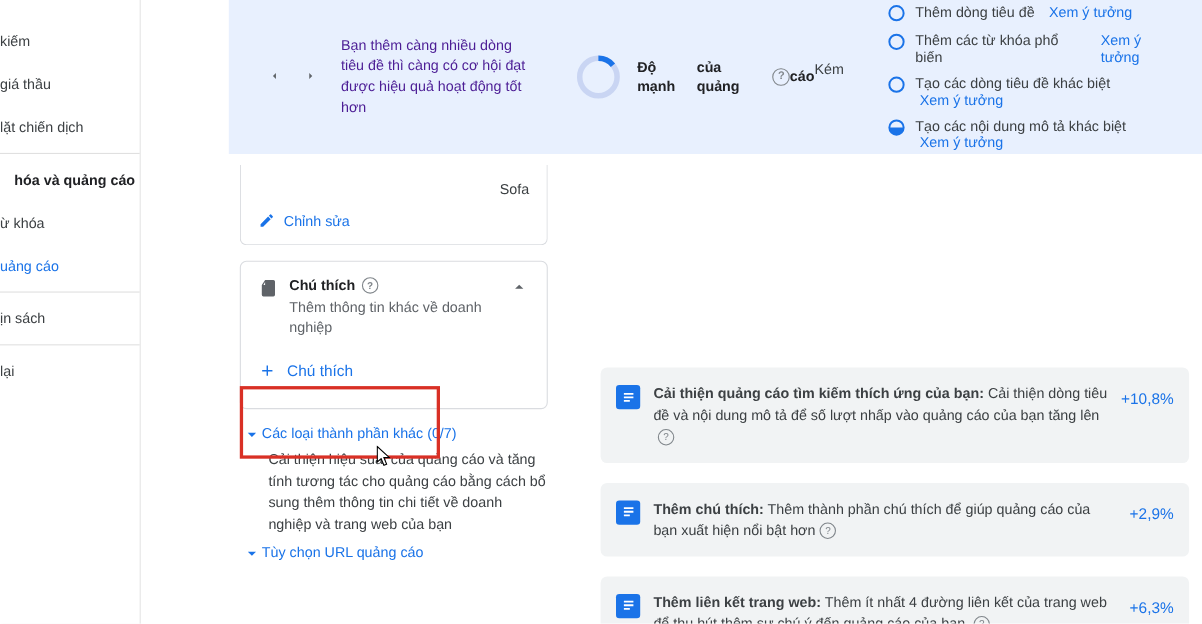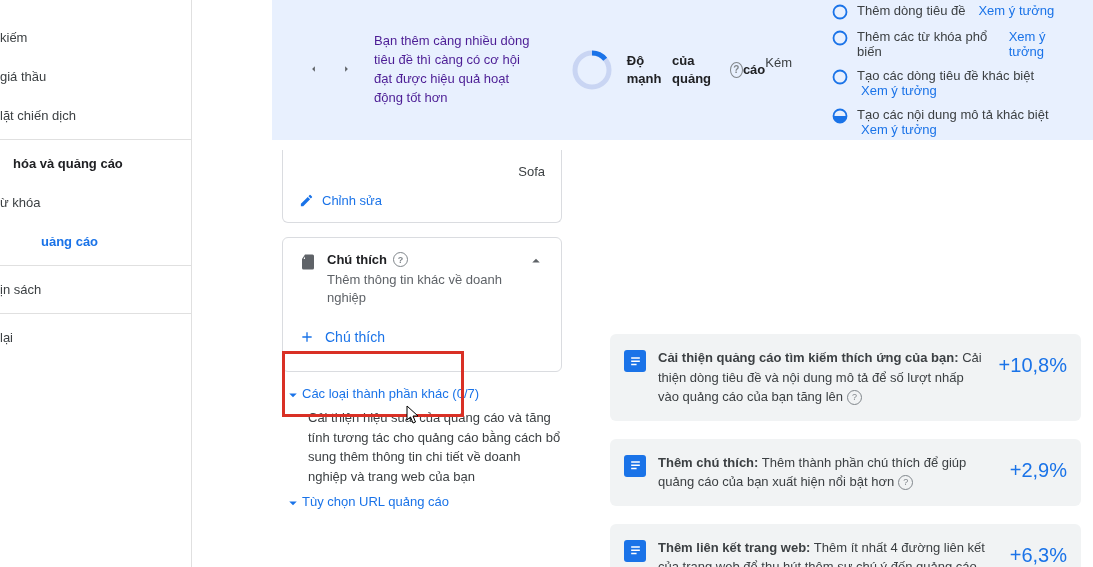--- a/index.html
+++ b/index.html
@@ -14,42 +14,42 @@
     font-size: 13px;
   }
   .viewport {
     position: relative;
     width: 1093px;
     height: 567px;
     display: flex;
   }
   
   .sidebar {
-    width: 192px;
+    width: 128px;
     height: 100%;
     box-sizing: border-box;
     border-right: 1px solid #e0e0e0;
     background: #fff;
     padding-top: 18px;
     box-shadow: 1px 0 3px rgba(0,0,0,0.04);
   }
   .sidebar .item {
     padding: 12px 10px 12px 0;
     color: #3c4043;
     font-size: 13px;
     cursor: pointer;
     white-space: nowrap;
     overflow: hidden;
   }
   .sidebar .divider {
     border-top: 1px solid #e0e0e0;
     margin: 4px 0 4px 0;
   }
   .sidebar .item.bold { font-weight: 700; color:#202124;padding-left:13px; }
-  .sidebar .item.active { color: #1a73e8; font-weight: 700; margin-left: 41px; }
+  .sidebar .item.active { color: #1a73e8; font-weight: 400; }
   
   .main {
     flex: 1 1 auto;
     position: relative;
     background: #fff;
     overflow: hidden;
   }
   
   .banner {
     position: absolute;
@@ -171,21 +171,21 @@
     margin-top:2px;
   }
   .rec-icon svg { fill:#fff; }
   .rec-text { flex:1 1 auto; font-size:13px; color:#3c4043; line-height:1.5; }
   .rec-text .title { font-weight:700; }
   .rec-text .help-q {
     display:inline-flex; width:13px; height:13px; border:1px solid #80868b;
     border-radius:50%; font-size:9px; align-items:center; justify-content:center;
     color:#80868b; vertical-align:middle; margin-left:4px;
   }
-  .rec-pct { color:#1a73e8; font-weight:500; font-size:20px; flex:0 0 auto; padding-top:6px;}
+  .rec-pct { color:#1a73e8; font-weight:500; font-size:14px; flex:0 0 auto; padding-top:6px;}
   
   .cursor-ptr { position:absolute; width:14px; height:20px; }
 </style>
 </head>
 <body>
 
 <div class="viewport">
 
   <div class="sidebar">
     <div class="item">kiếm</div>

